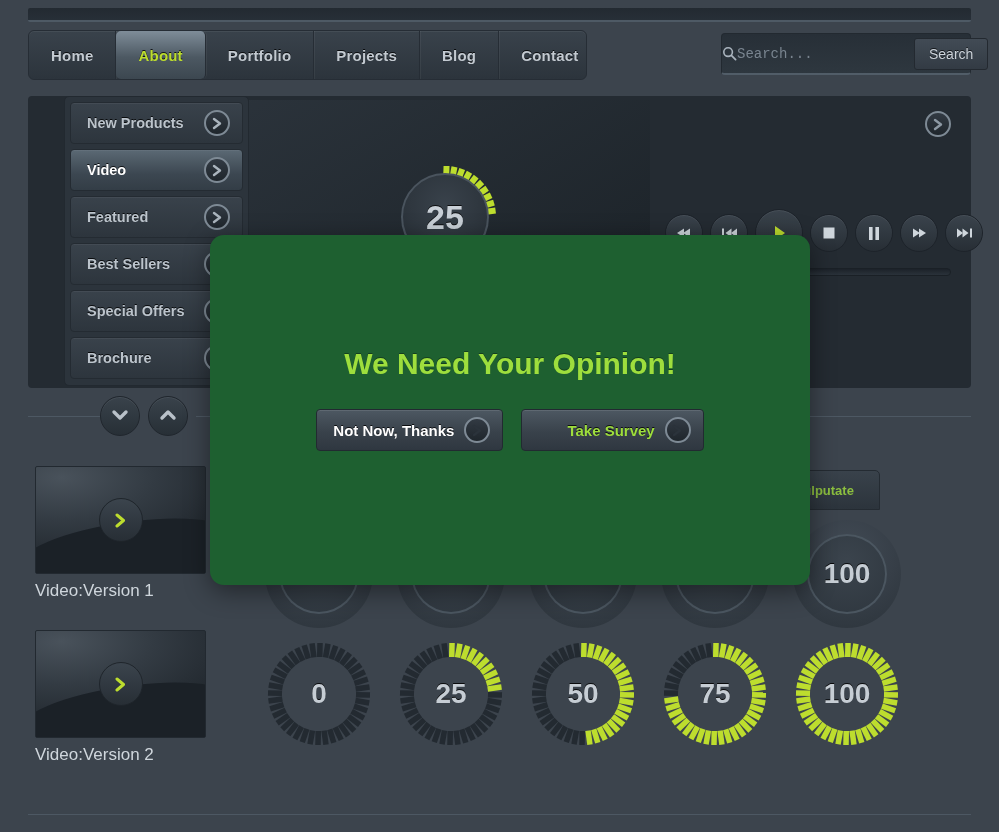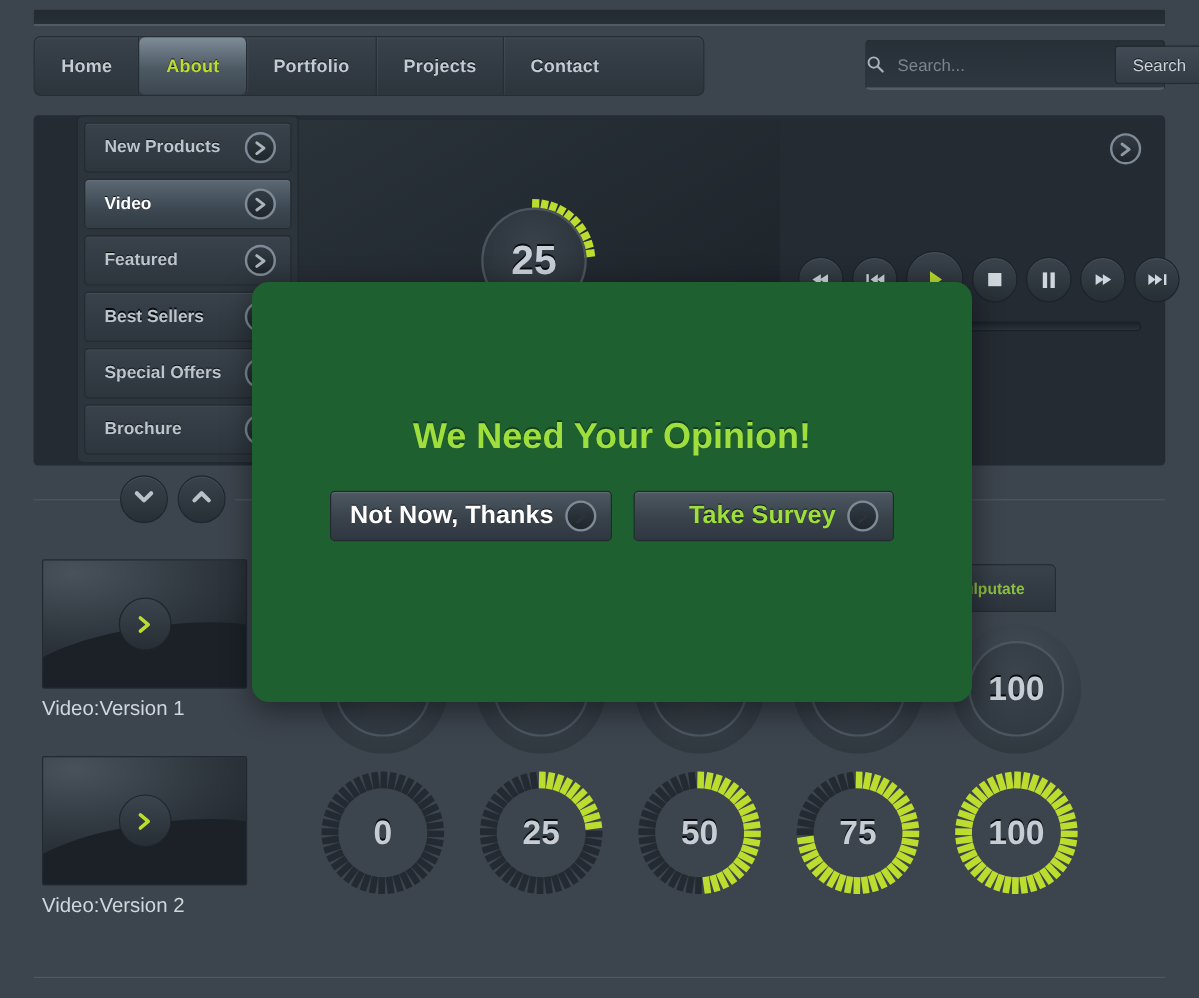--- a/index.html
+++ b/index.html
@@ -52,21 +52,21 @@
     position: absolute; left: 721px; top: 33px; width: 250px; height: 42px;
     background: linear-gradient(#272f37, #2e373f);
     border: 1px solid #222930;
     border-bottom: 2px solid #515d68;
     border-radius: 4px;
     display: flex; align-items: center;
   }
   .search-icon { width: 34px; display:flex; align-items:center; justify-content:center; }
   .search-input {
     flex: 1; background: none; border: none; outline: none;
-    color: #8d99a4; font-size: 14px; font-family: Liberation Sans, sans-serif; margin-left: 11px;
+    color: #8d99a4; font-size: 14px; font-family: Liberation Mono, monospace;
   }
   .search-input::placeholder { color: #79848f; }
   .search-btn {
     margin-right: 5px; height: 32px; padding: 0 14px;
     background: linear-gradient(#424b55, #333b44);
     border: 1px solid #232930; border-radius: 3px;
     color: #ccd3da; font-size: 14px; font-family: inherit;
     text-shadow: 0 -1px 0 rgba(0,0,0,.7);
     cursor: pointer;
   }
@@ -246,21 +246,21 @@
     max-width: 540px;
   }
   .modal-btns { margin-top: 28px; display:flex; gap: 18px; }
   .modal-btn {
     height: 42px; min-width: 168px; padding: 0 48px 0 16px;
     position: relative;
     background: linear-gradient(#4d5862, #39424b 55%, #2f3740);
     border: 1px solid #222a31;
     border-radius: 4px;
     display:flex; align-items:center;
-    font-size: 21px; font-weight: bold;
+    font-size: 15px; font-weight: bold;
     text-shadow: 0 -1px 0 rgba(0,0,0,.8);
     cursor:pointer;
     box-shadow: 0 1px 0 rgba(255,255,255,0.1) inset;
   }
   .modal-btn.primary { color:#9ede3d;padding-left:45px; }
   .modal-btn.secondary { color:#ffffff; }
   .modal-btn .circ { position:absolute; right: 12px; top:50%; margin-top:-13px; }
 
   
   .bottom-div { position:absolute; left:28px; top:814px; width:943px; height:1px; background:#4d5863; }
@@ -277,20 +277,23 @@
         <span>Home</span>
       </div>
       <div class="navitem active">
         <span>About</span>
       </div>
       <div class="navitem">
         <span>Portfolio</span>
       </div>
       <div class="navitem">
         <span>Projects</span>
+      </div>
+      <div class="navitem">
+        <span>Blog</span>
       </div>
       <div class="navitem">
         <span>Contact</span>
       </div>
     </div>
 
   <div class="searchbox">
     <span class="search-icon">
       <svg width="15" height="15" viewBox="0 0 16 16">
           <circle cx="6.5" cy="6.5" r="4.6" fill="none" stroke="#a9b3bd" stroke-width="1.7"></circle>

